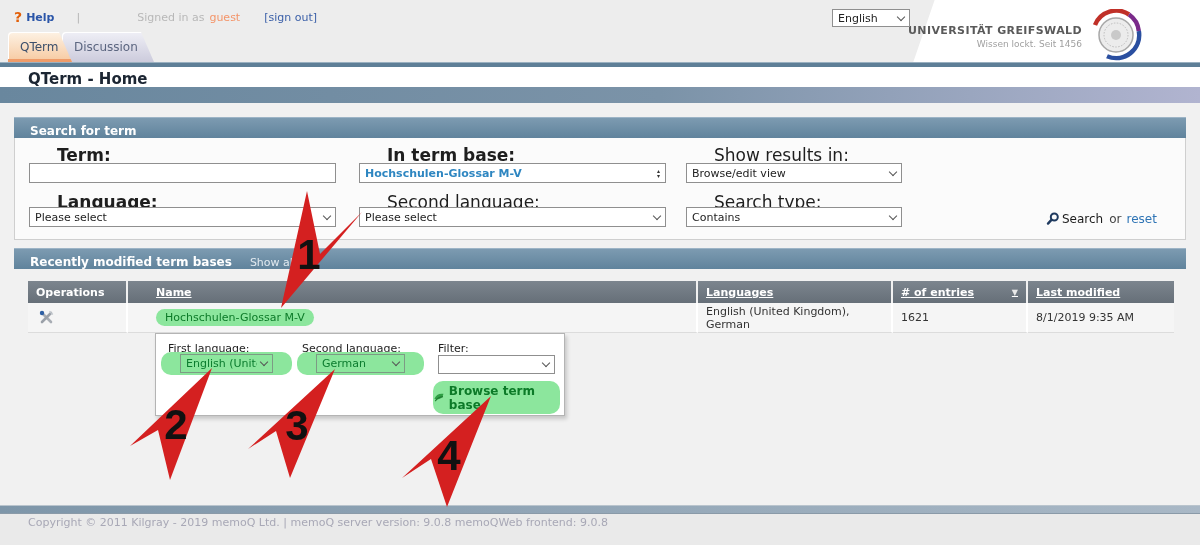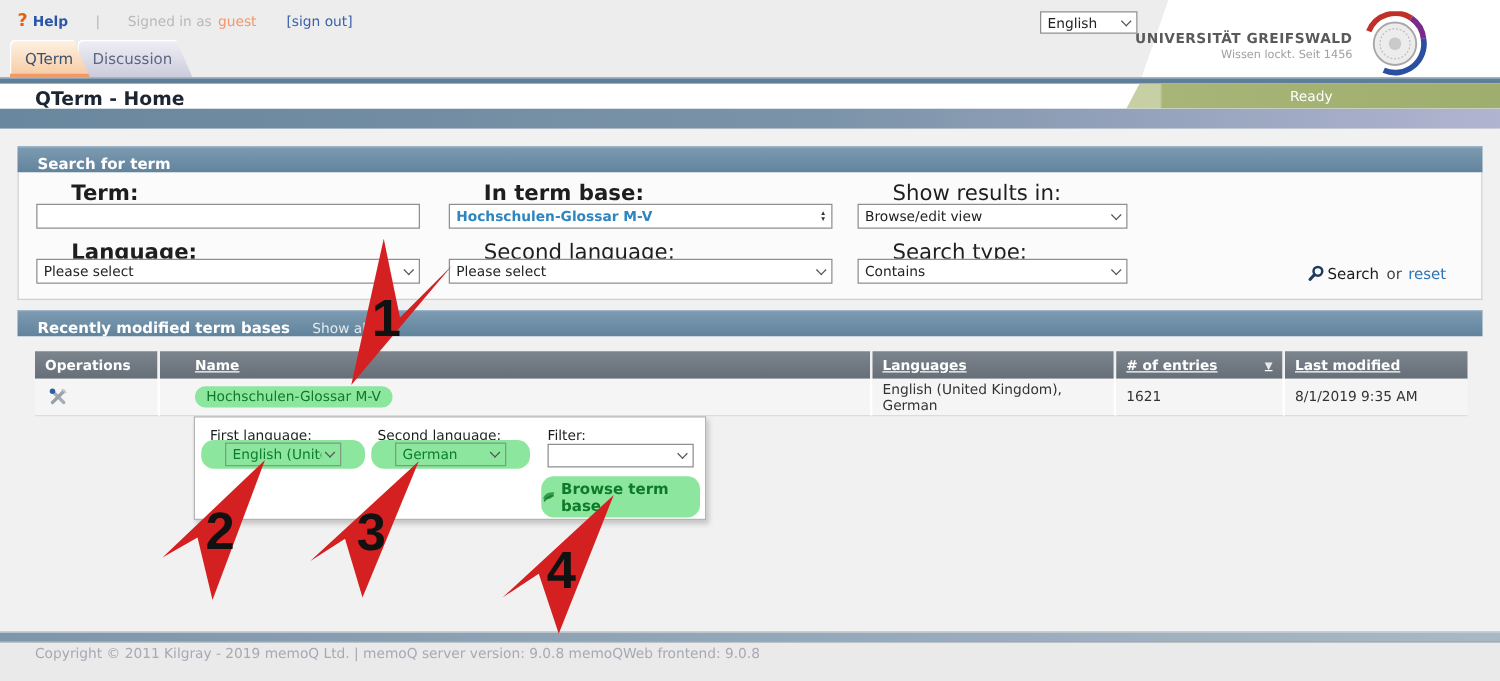--- a/index.html
+++ b/index.html
@@ -13,21 +13,21 @@
                 clip-path:polygon(13% 0,100% 0,100% 100%,6% 100%); }
   #logo-text { right:118px; top:24px; text-align:right; }
   #logo-line1 { font-size:11px; font-weight:bold; color:#5a5a5a; letter-spacing:.4px; }
   #logo-line2 { font-size:9px; color:#a0a0a0; margin-top:2px; }
   #seal { right:58px; top:9px; }
 
   #help-area { left:14px; top:9px; display:flex; align-items:center; font-size:11px; }
   .qmark { color:#e2600a; font-weight:bold; font-size:14px; margin-right:4px; }
   .help-link { color:#2a55a8; font-weight:bold; cursor:pointer; }
   .sep { color:#b5b5b5; margin:0 22px; }
-  .dim { color:#b8b8b8; }
+  .dim { color:#b8b8b8;margin-left:35px; }
   .guest { color:#f4956a; margin-left:5px; }
   .signout { color:#3a5fa8; margin-left:24px; cursor:pointer; }
 
   
   .sel { display:flex; align-items:center; justify-content:space-between;
          background:#fff; border:1px solid #8f8f8f; height:20px;
          padding:0 5px; font-size:11px; color:#222; cursor:pointer; }
   .sel .val { white-space:nowrap; overflow:hidden; }
   .chev { width:6px; height:6px; border-right:1.5px solid #555; border-bottom:1.5px solid #555;
           transform:rotate(45deg); margin-top:-3px; flex:none; margin-left:4px; }
@@ -158,23 +158,20 @@
   </div>
   <div id="tab-discussion" class="tab abs">
     <span>Discussion</span>
   </div>
 </div>
 
 <div id="bar1" class="abs"></div>
 
 <div id="crumb-row" class="abs">
   <span id="breadcrumb" class="abs">QTerm - Home</span>
-  <div id="ready-bar" class="abs">
-    <span>Ready</span>
-  </div>
 </div>
 
 <div id="bar2" class="abs"></div>
 
 <div id="content" class="abs">
 
   <div id="search-panel" class="abs">
     <div id="search-header" class="panel-header">
       <span class="panel-title">Search for term</span>
     </div>

